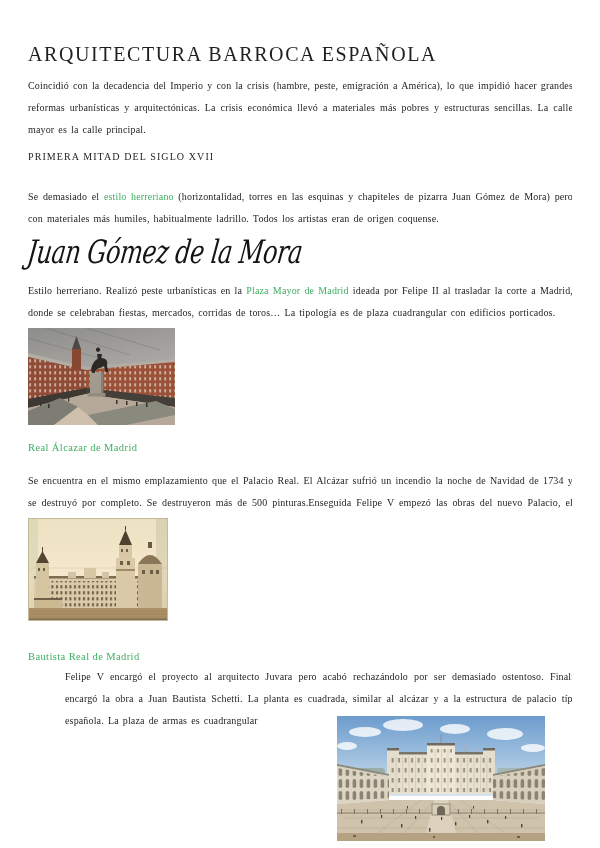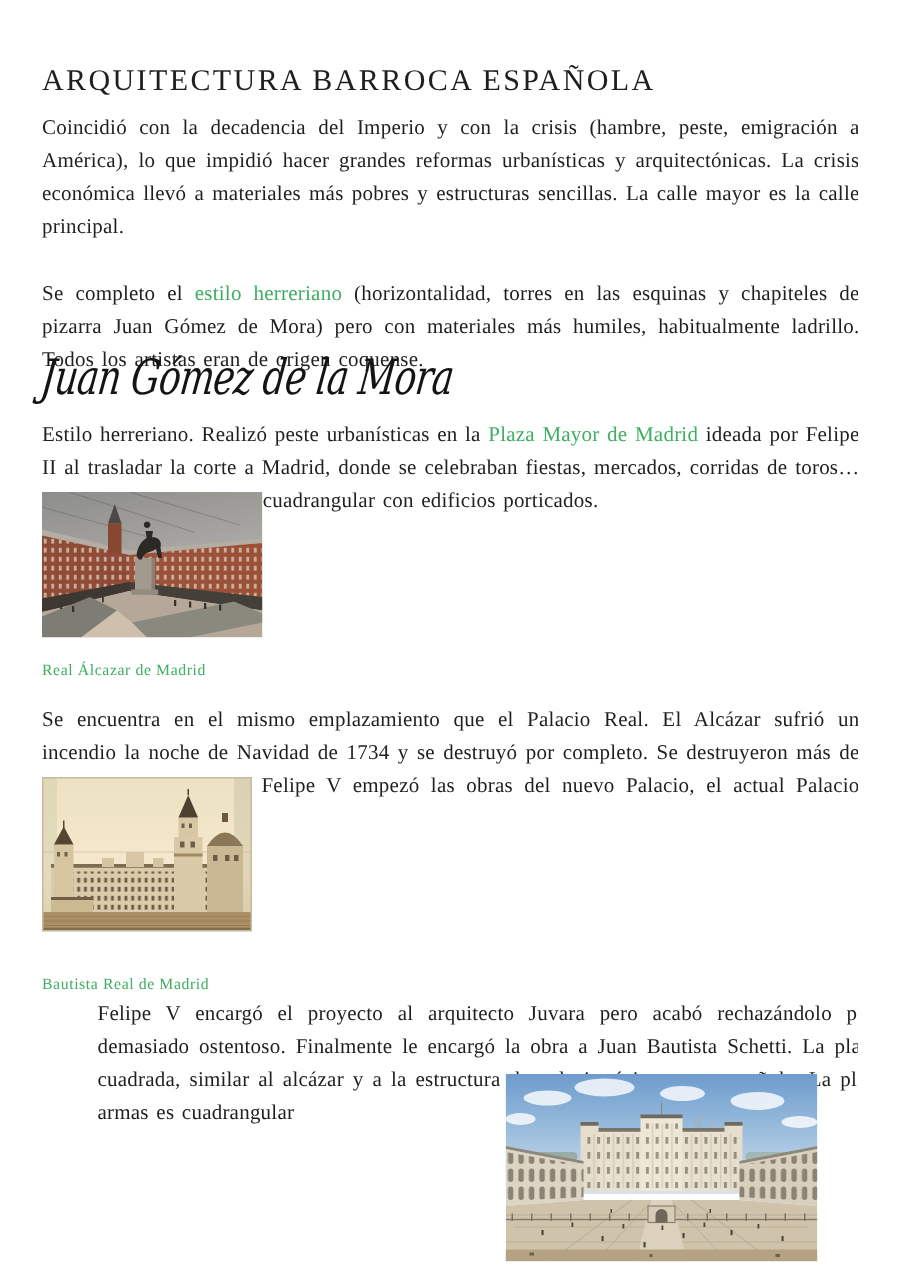--- a/index.html
+++ b/index.html
@@ -7,21 +7,21 @@
   .page {
     position:relative; width:572px; height:848px; background:#ffffff;
     font-family:"Liberation Serif", serif; color:var(--ink); overflow:hidden;
   }
   .abs { position:absolute; }
   .doc-title {
     left:28px; top:30px; font-size:20px; font-weight:400;
     letter-spacing:1.6px; white-space:nowrap;
   }
   p.body {
-    margin:0; width:545px; font-size:14px; line-height:22px;
+    margin:0; width:545px; font-size:10px; line-height:22px;
     text-align:justify; word-spacing:1.4px; letter-spacing:0.15px;
   }
   .kicker { left:28px; top:151px; font-size:10px; letter-spacing:1.1px; }
   .green-link { color:var(--green); text-decoration:none; cursor:pointer;margin-top:14px; }
   .green-heading { font-size:10.5px; color:var(--green); letter-spacing:0.4px;text-align:center; }
   .signature {
     left:30px; top:233px; font-family:"DejaVu Serif", serif; font-style:italic;
     font-size:24px; color:#141414; transform:skewX(-7deg) scaleY(1.35);
     transform-origin:left top; white-space:nowrap; letter-spacing:-0.5px;
   }
@@ -30,22 +30,23 @@
 </style>
 </head>
 <body>
 
 <div class="page">
 
   <h1 class="abs doc-title">ARQUITECTURA BARROCA ESPAÑOLA</h1>
 
   <p class="abs body" style="left:28px; top:75px;">Coincidió con la decadencia del Imperio y con la crisis (hambre, peste, emigración a América), lo que impidió hacer grandes reformas urbanísticas y arquitectónicas. La crisis económica llevó a materiales más pobres y estructuras sencillas. La calle mayor es la calle principal.</p>
 
-
-  <p class="abs body" style="left:28px; top:186px;"><span>Se completo el </span><a class="green-link">estilo herreriano</a><span> (horizontalidad, torres en las esquinas y chapiteles de pizarra Juan Gómez de Mora) pero con materiales más humiles, habitualmente ladrillo. Todos los artistas eran de origen coquense.</span></p>
+  <div class="abs kicker">PRIMERA MITAD DEL SIGLO XVII</div>
+
+  <p class="abs body" style="left:28px; top:186px;"><span>Se demasiado el </span><a class="green-link">estilo herreriano</a><span> (horizontalidad, torres en las esquinas y chapiteles de pizarra Juan Gómez de Mora) pero con materiales más humiles, habitualmente ladrillo. Todos los artistas eran de origen coquense.</span></p>
 
   <div class="abs signature">Juan Gómez de la Mora</div>
 
   <p class="abs body" style="left:28px; top:280px;"><span>Estilo herreriano. Realizó peste urbanísticas en la </span><a class="green-link">Plaza Mayor de Madrid</a><span> ideada por Felipe II al trasladar la corte a Madrid, donde se celebraban fiestas, mercados, corridas de toros… La tipología es de plaza cuadrangular con edificios porticados.</span></p>
 
   <div class="abs img-frame" style="left:28px; top:328px; width:147px; height:97px;">
     <svg width="147" height="97" viewBox="0 0 147 97" preserveAspectRatio="none">
       <defs>
         <linearGradient id="g-sky1" x1="0" y1="0" x2="0.3" y2="1">
           <stop offset="0" stop-color="#8d8d8b"></stop>

